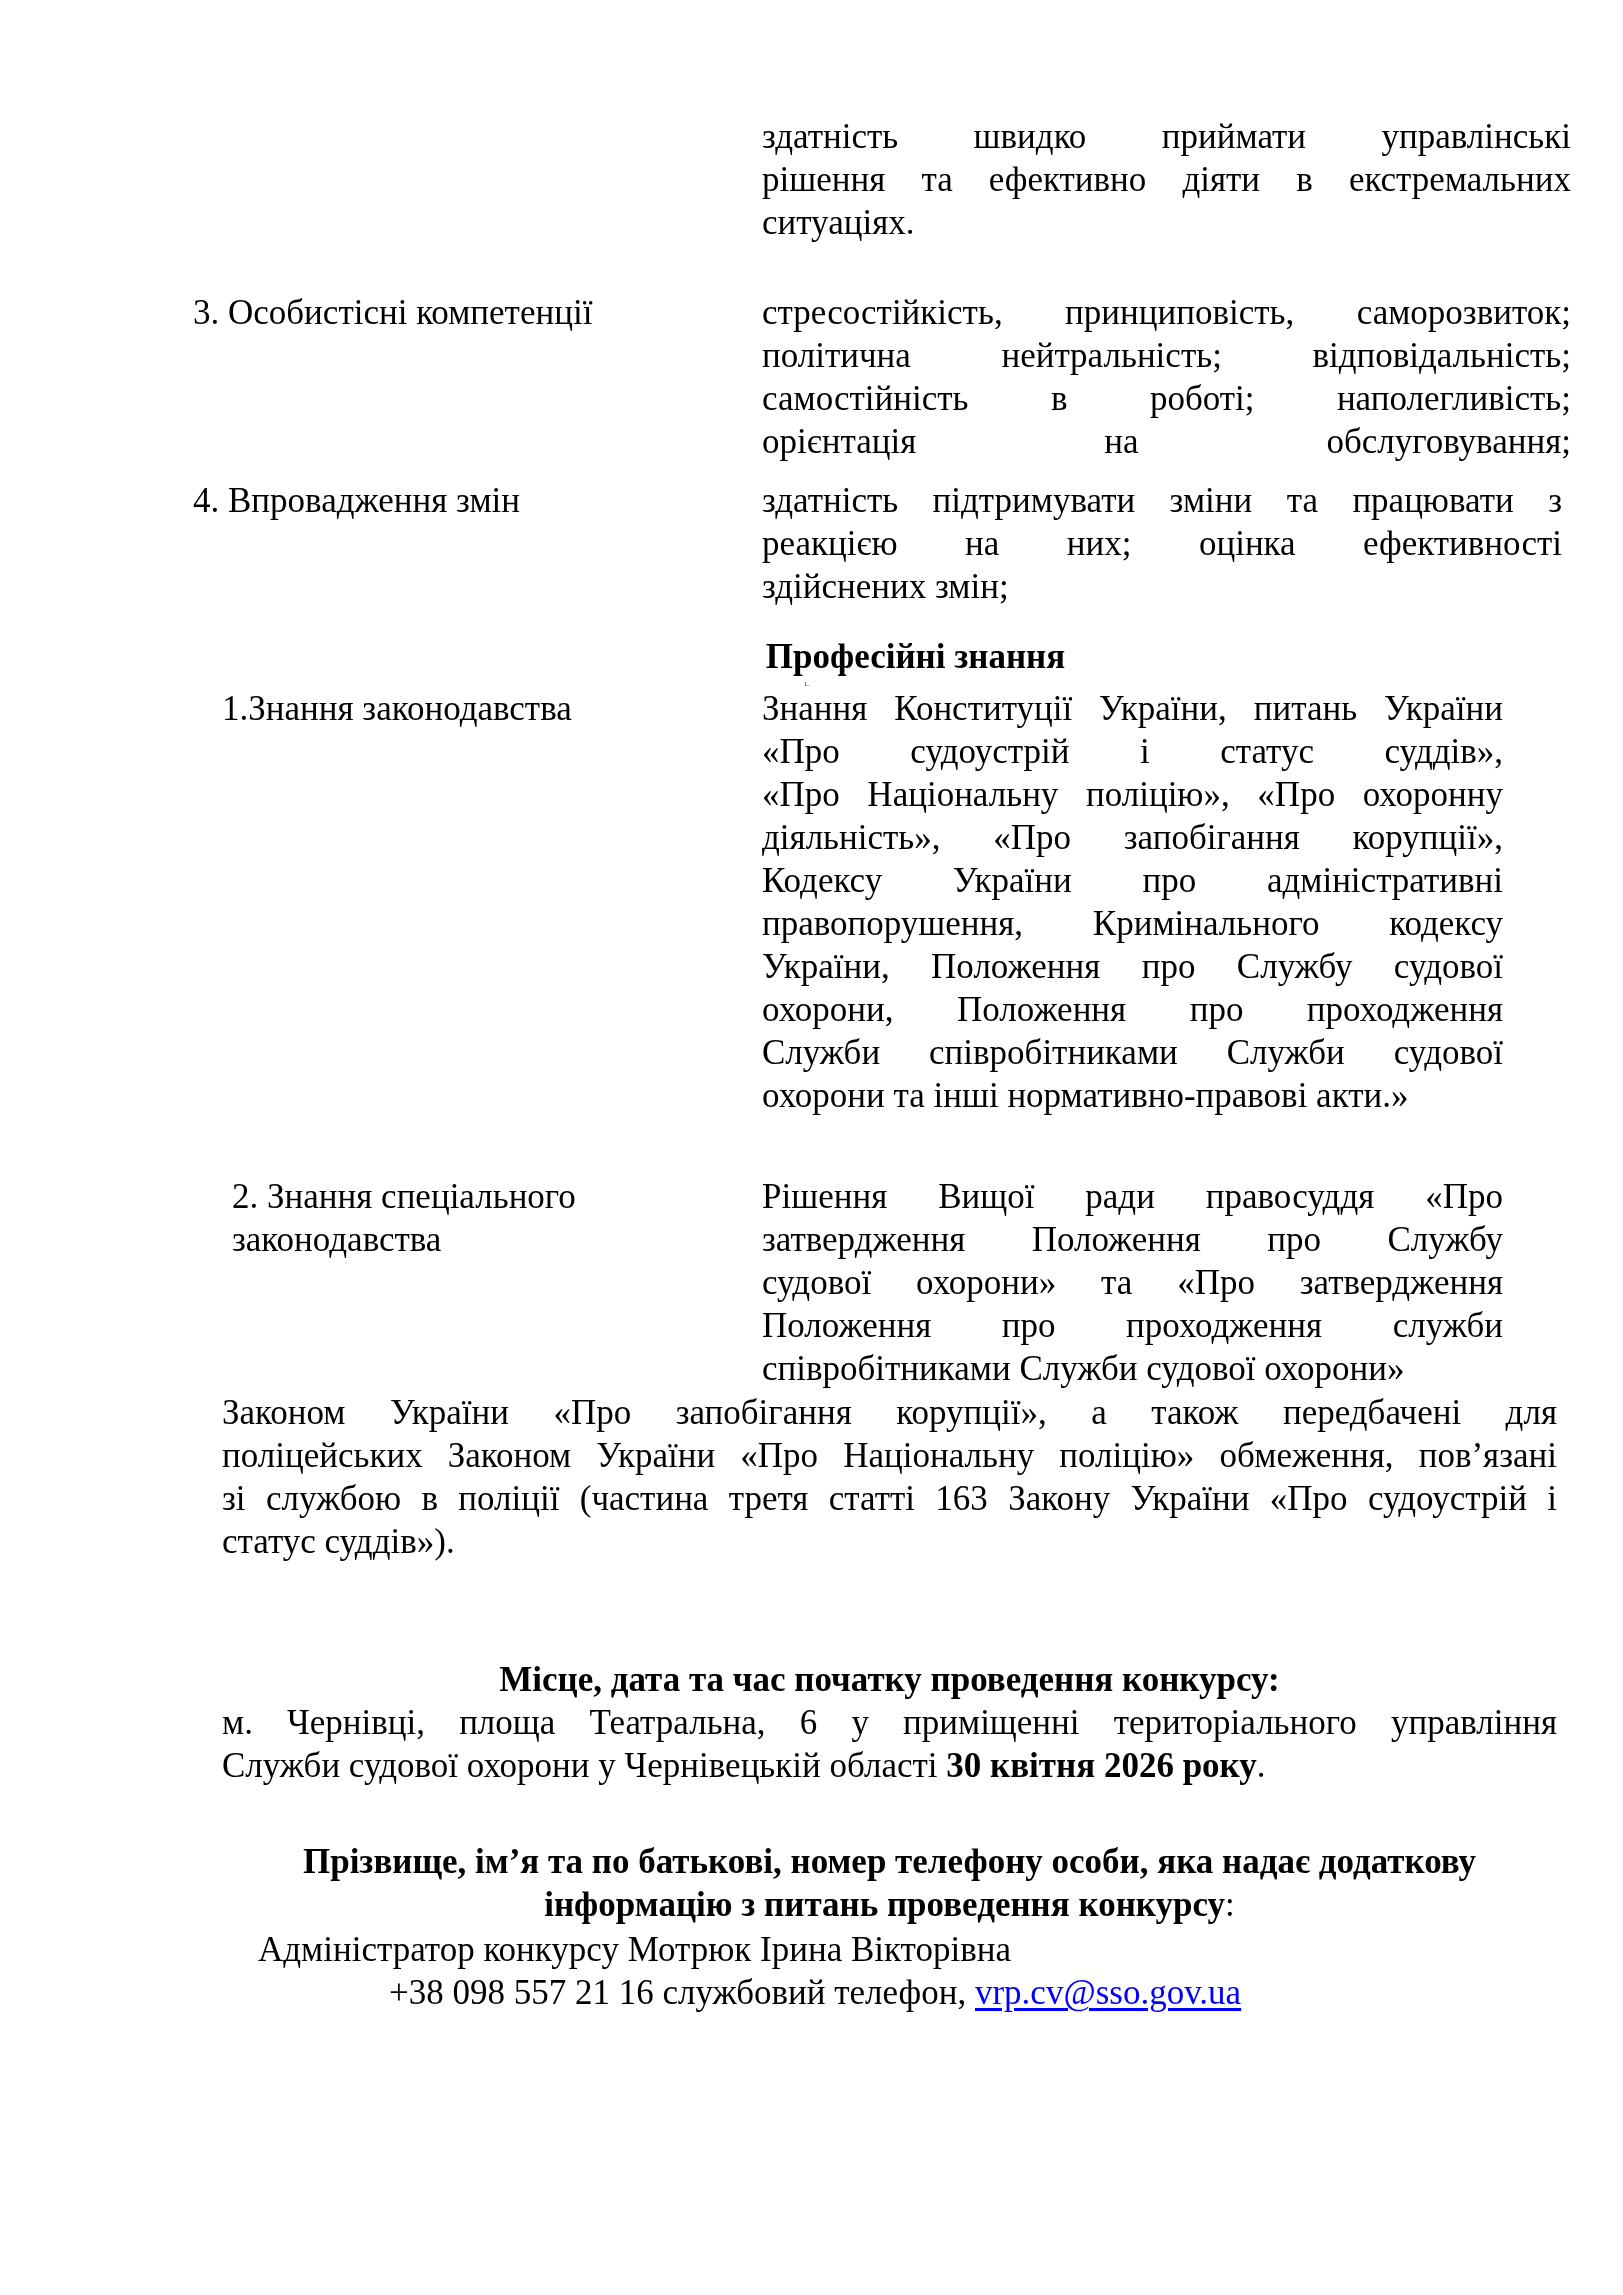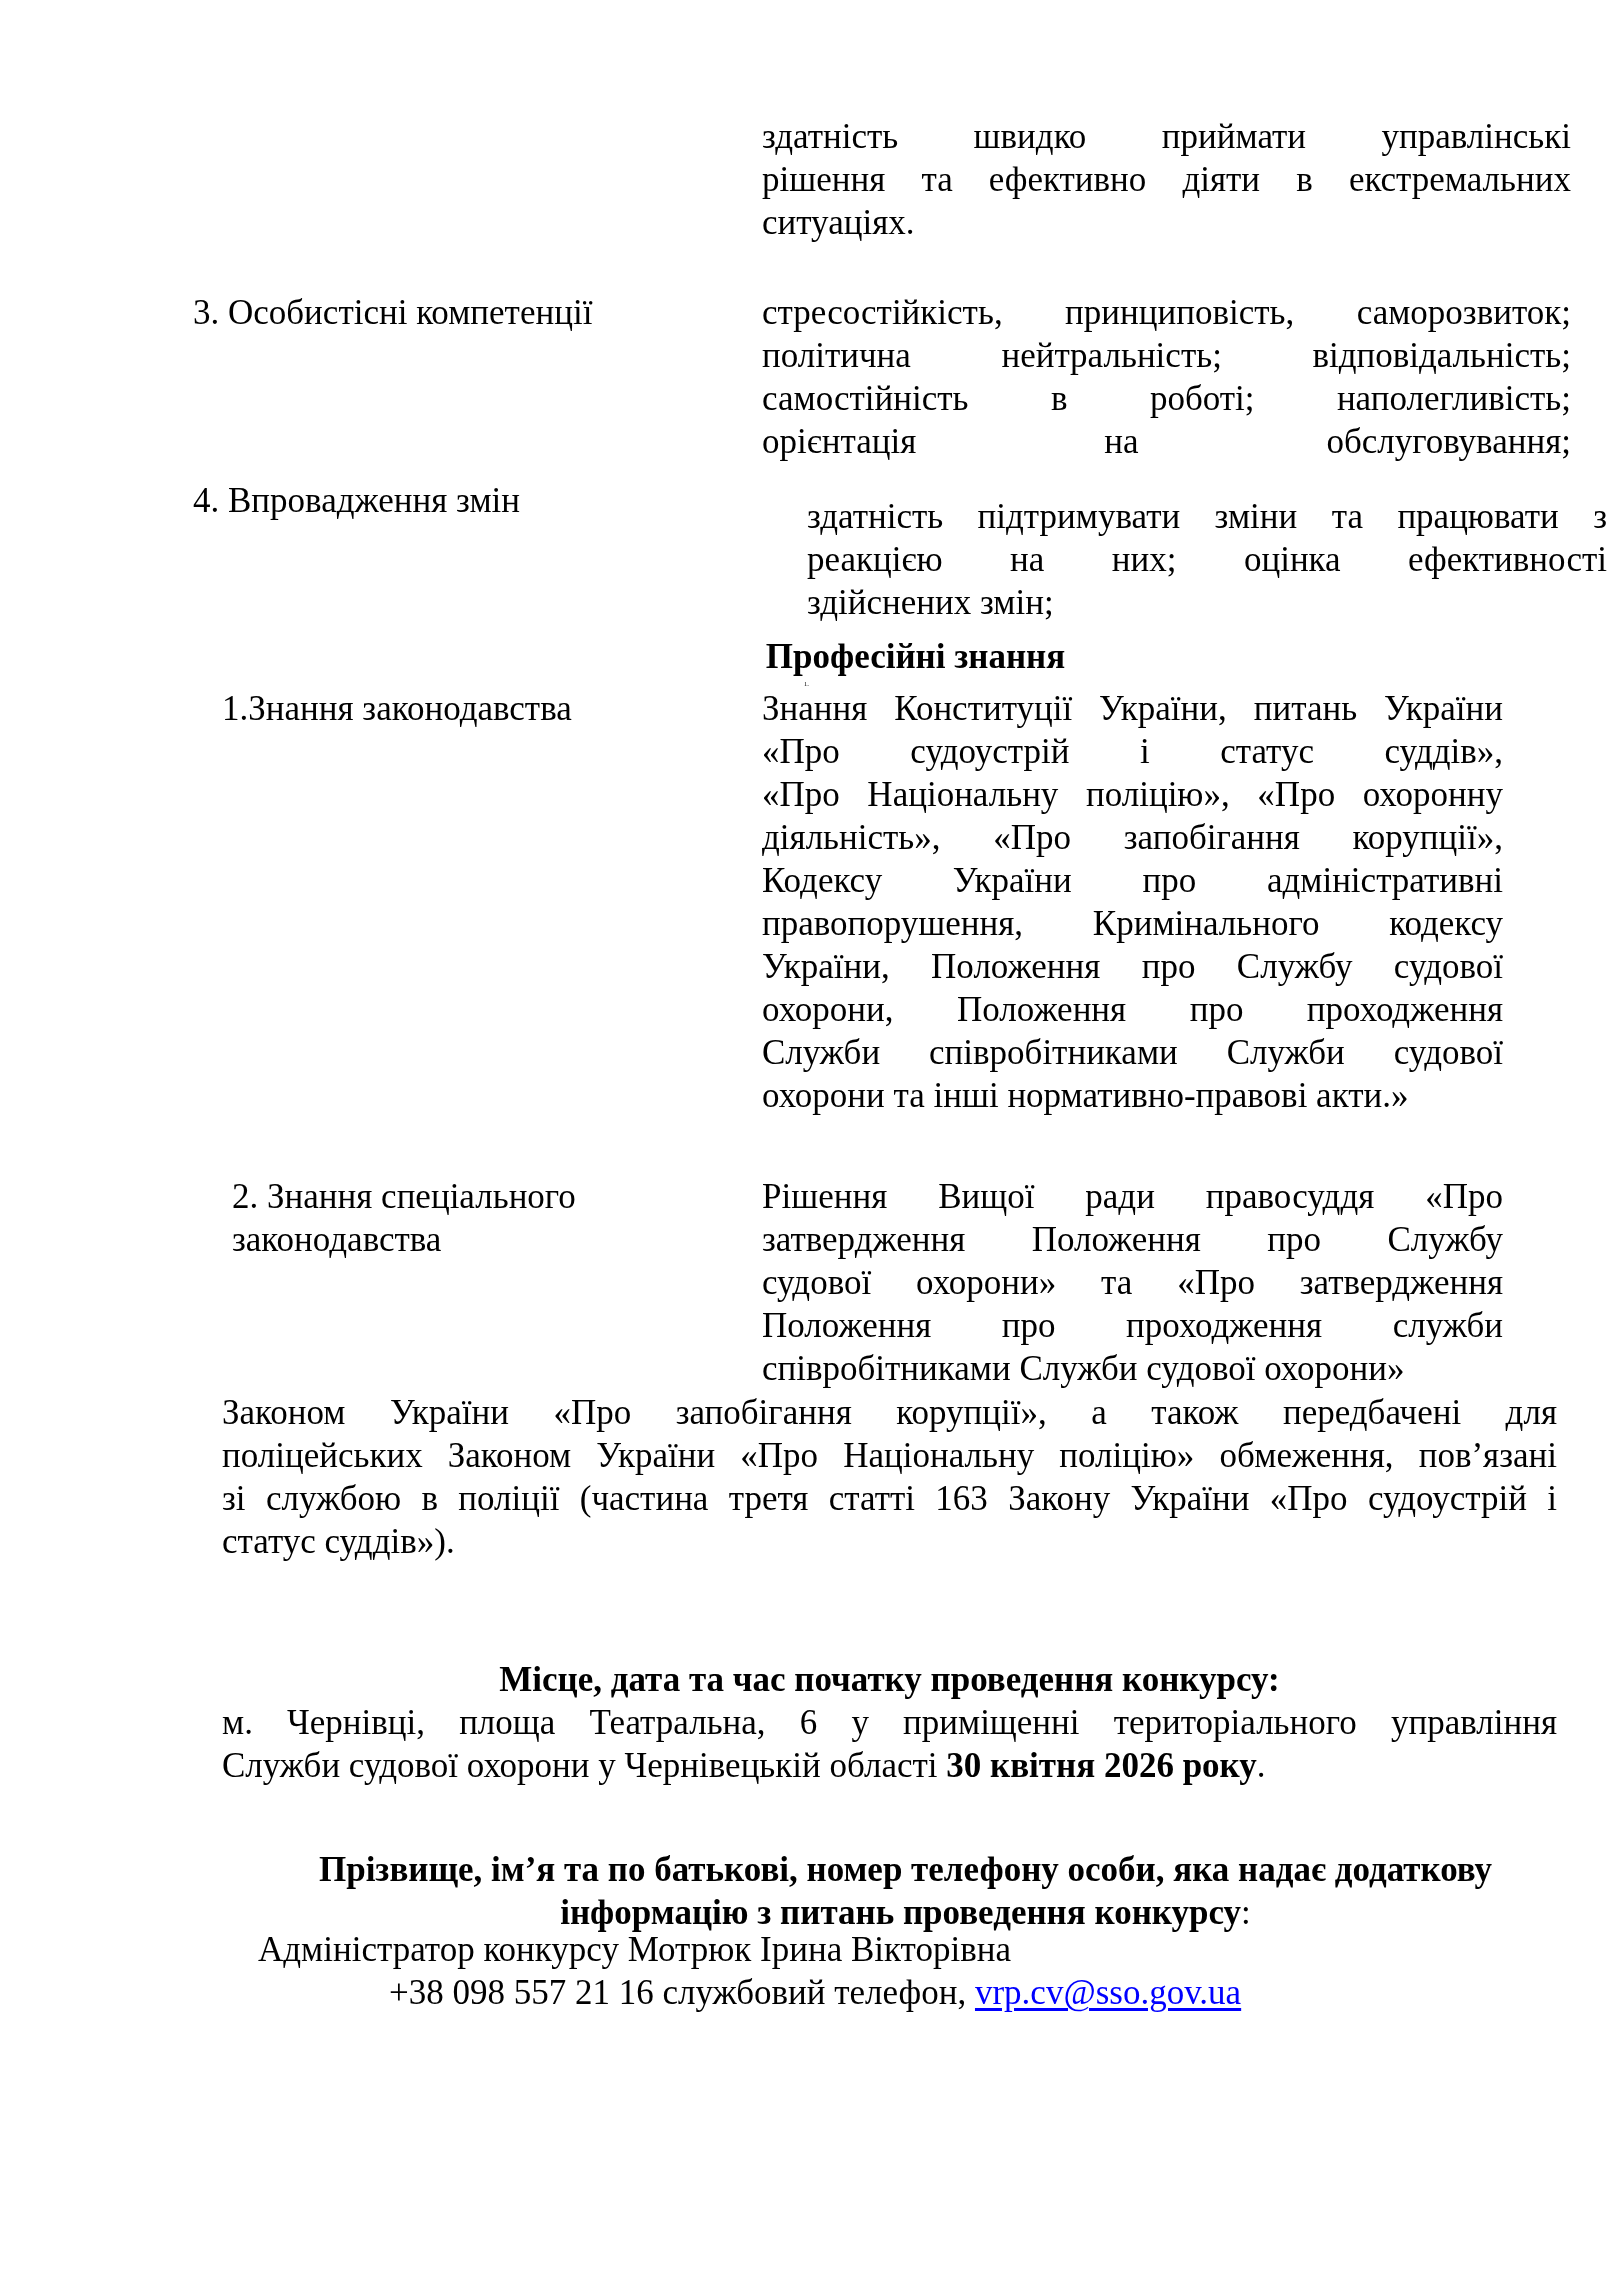--- a/index.html
+++ b/index.html
@@ -59,21 +59,21 @@
 
 <div class="abs left-label" style="left:193px; top:291px;">3. Особистісні компетенції</div>
 <div class="abs" style="left:762px; top:291px; width:809px;">
   <span class="jline">стресостійкість, принциповість, саморозвиток;</span>
   <span class="jline">політична нейтральність; відповідальність;</span>
   <span class="jline">самостійність в роботі; наполегливість;</span>
   <span class="jline">орієнтація на обслуговування;</span>
 </div>
 
 <div class="abs left-label" style="left:193px; top:479px;">4. Впровадження змін</div>
-<div class="abs" style="left:762px; top:495px; width:800px;margin-left:45px;">
+<div class="abs" style="left:762px; top:479px; width:800px;">
   <span class="jline">здатність підтримувати зміни та працювати з</span>
   <span class="jline">реакцією на них; оцінка ефективності</span>
   <span class="line">здійснених змін;</span>
 </div>
 
 <div class="abs heading" style="left:654px; top:635px; width:523px;">Професійні знання</div>
 <div class="abs tiny-mark" style="left:804px; top:681px;">1.</div>
 
 <div class="abs left-label" style="left:222px; top:687px;font-family:Liberation Serif, serif;">1.Знання законодавства</div>
 <div class="abs" style="left:762px; top:687px; width:741px;">
@@ -107,21 +107,21 @@
   <span class="jline">зі службою в поліції (частина третя статті 163 Закону України «Про судоустрій і</span>
   <span class="line">статус суддів»).</span>
 </div>
 
 <div class="abs heading" style="left:222px; top:1658px; width:1335px;">Місце, дата та час початку проведення конкурсу:</div>
 <div class="abs" style="left:222px; top:1701px; width:1335px;">
   <span class="jline">м. Чернівці, площа Театральна, 6 у приміщенні територіального управління</span>
   <span class="line"><span>Служби судової охорони у Чернівецькій області </span><span class="bold">30 квітня 2026 року</span><span>.</span></span>
 </div>
 
-<div class="abs heading" style="left:212px; top:1840px; width:1387px;margin-top:8px;">
+<div class="abs heading" style="left:196px; top:1840px; width:1387px;">
   <span class="line">Прізвище, ім’я та по батькові, номер телефону особи, яка надає додаткову</span>
   <span class="line"><span>інформацію з питань проведення конкурсу</span><span style="font-weight:normal;">:</span></span>
 </div>
 <div class="abs left-label" style="left:258px; top:1928px;">Адміністратор конкурсу Мотрюк Ірина Вікторівна</div>
 <div class="abs left-label" style="left:389px; top:1971px;">
   <span>+38 098 557 21 16 службовий телефон, </span><a class="link">vrp.cv@sso.gov.ua</a>
 </div>
 
 
 </body></html>

